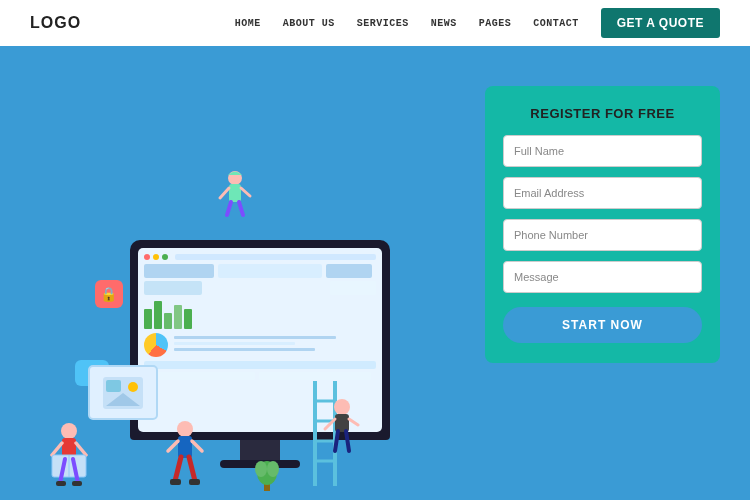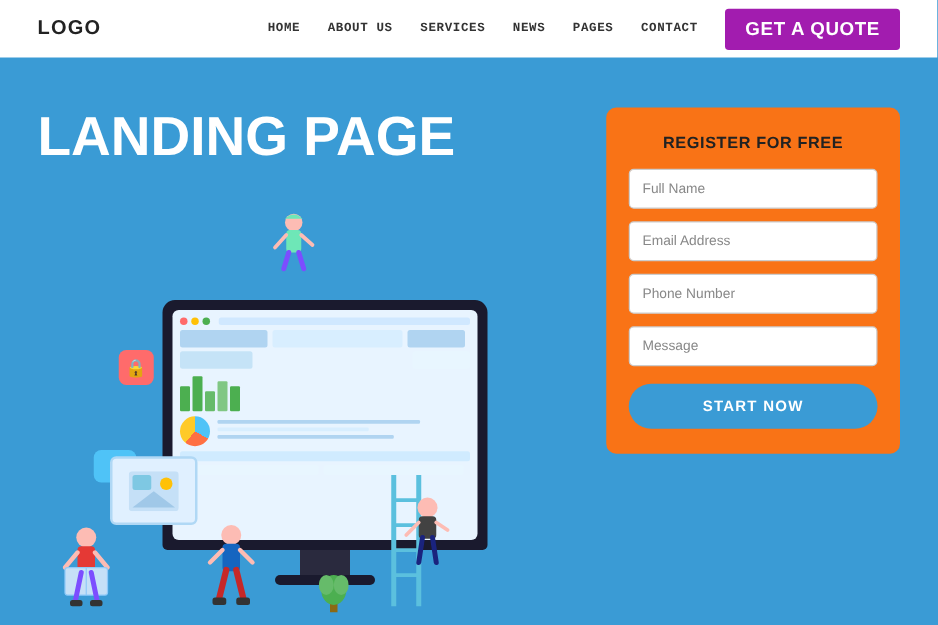--- a/index.html
+++ b/index.html
@@ -42,25 +42,25 @@
       font-size: 10px;
       font-weight: 700;
       color: #333;
       text-decoration: none;
       letter-spacing: 0.5px;
       text-transform: uppercase;
       font-family: Liberation Mono, monospace;
     }
 
     .get-quote-btn {
-      background: #a21caf;
+      background: #0f766e;
       color: #fff;
       border: none;
       padding: 8px 16px;
-      font-size: 15px;
+      font-size: 12px;
       font-weight: 700;
       letter-spacing: 0.5px;
       text-transform: uppercase;
       border-radius: 3px;
       cursor: pointer;
       text-align: right;
     }
 
     
     .main-area {
@@ -267,21 +267,21 @@
     
     .plant {
       position: absolute;
       bottom: 5px;
       left: 235px;
     }
 
     
     .form-panel {
       width: 235px;
-      background: #f97316;
+      background: #14b8a6;
       border-radius: 8px;
       padding: 20px 18px;
       margin-top: 10px;
       flex-shrink: 0;
     }
 
     .form-title {
       font-size: 13px;
       font-weight: 900;
       color: #222;
@@ -333,21 +333,20 @@
     <a href="#">NEWS</a>
     <a href="#">PAGES</a>
     <a href="#">CONTACT</a>
     <button class="get-quote-btn">GET A QUOTE</button>
   </nav>
 </header>
 
 <div class="main-area">
 
   <div class="left-content">
-    <h1 class="landing-title">LANDING PAGE</h1>
 
     <div class="illustration">
 
       <div class="float-lock">🔒</div>
 
       <div class="float-chat">
         <span>···</span>
       </div>
 
       <div class="float-arrow">

